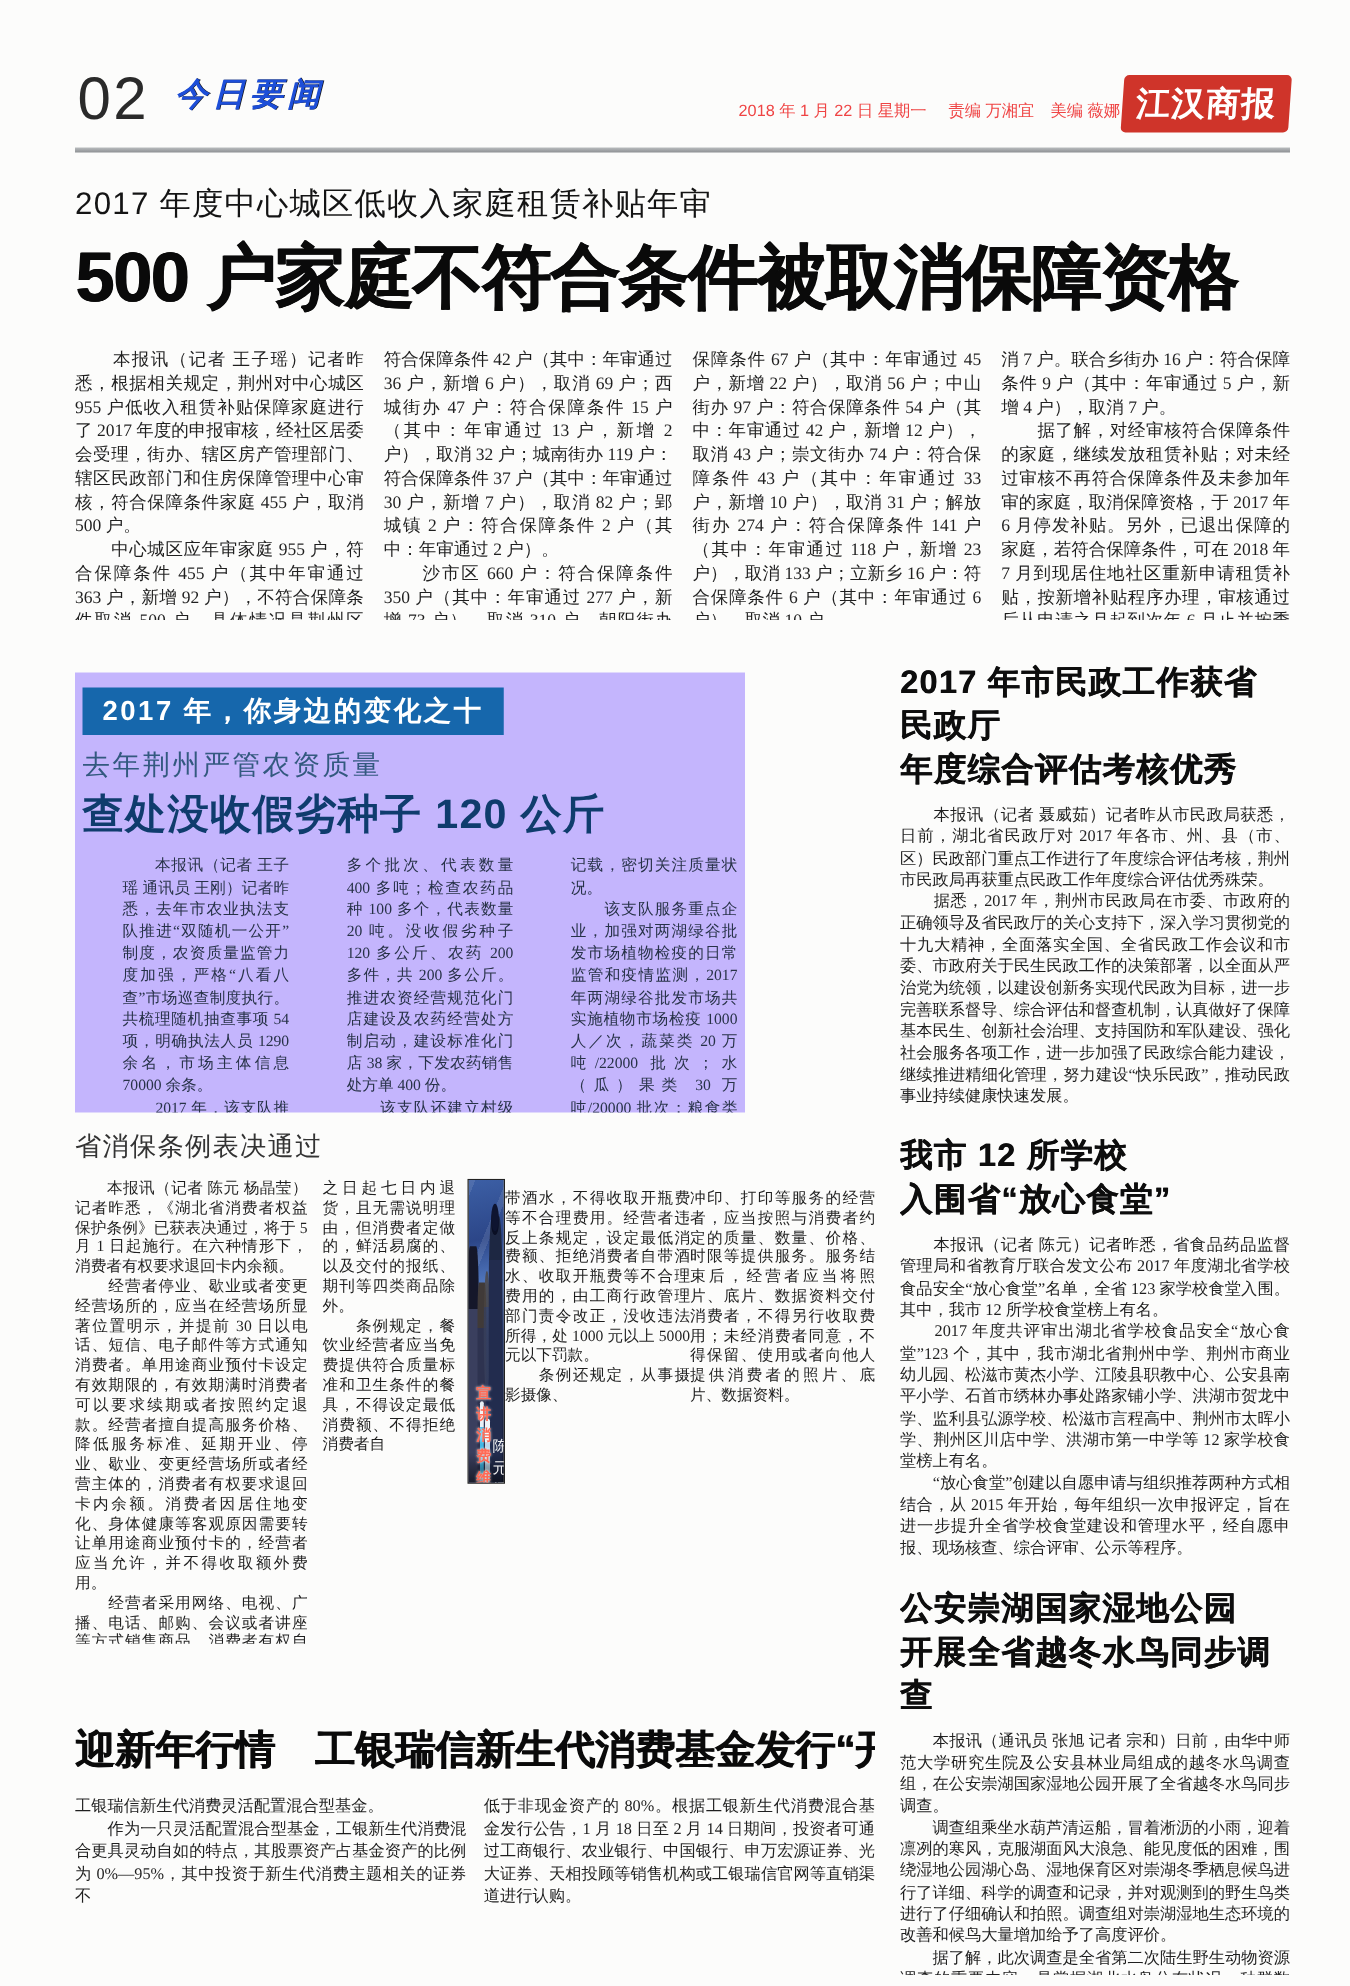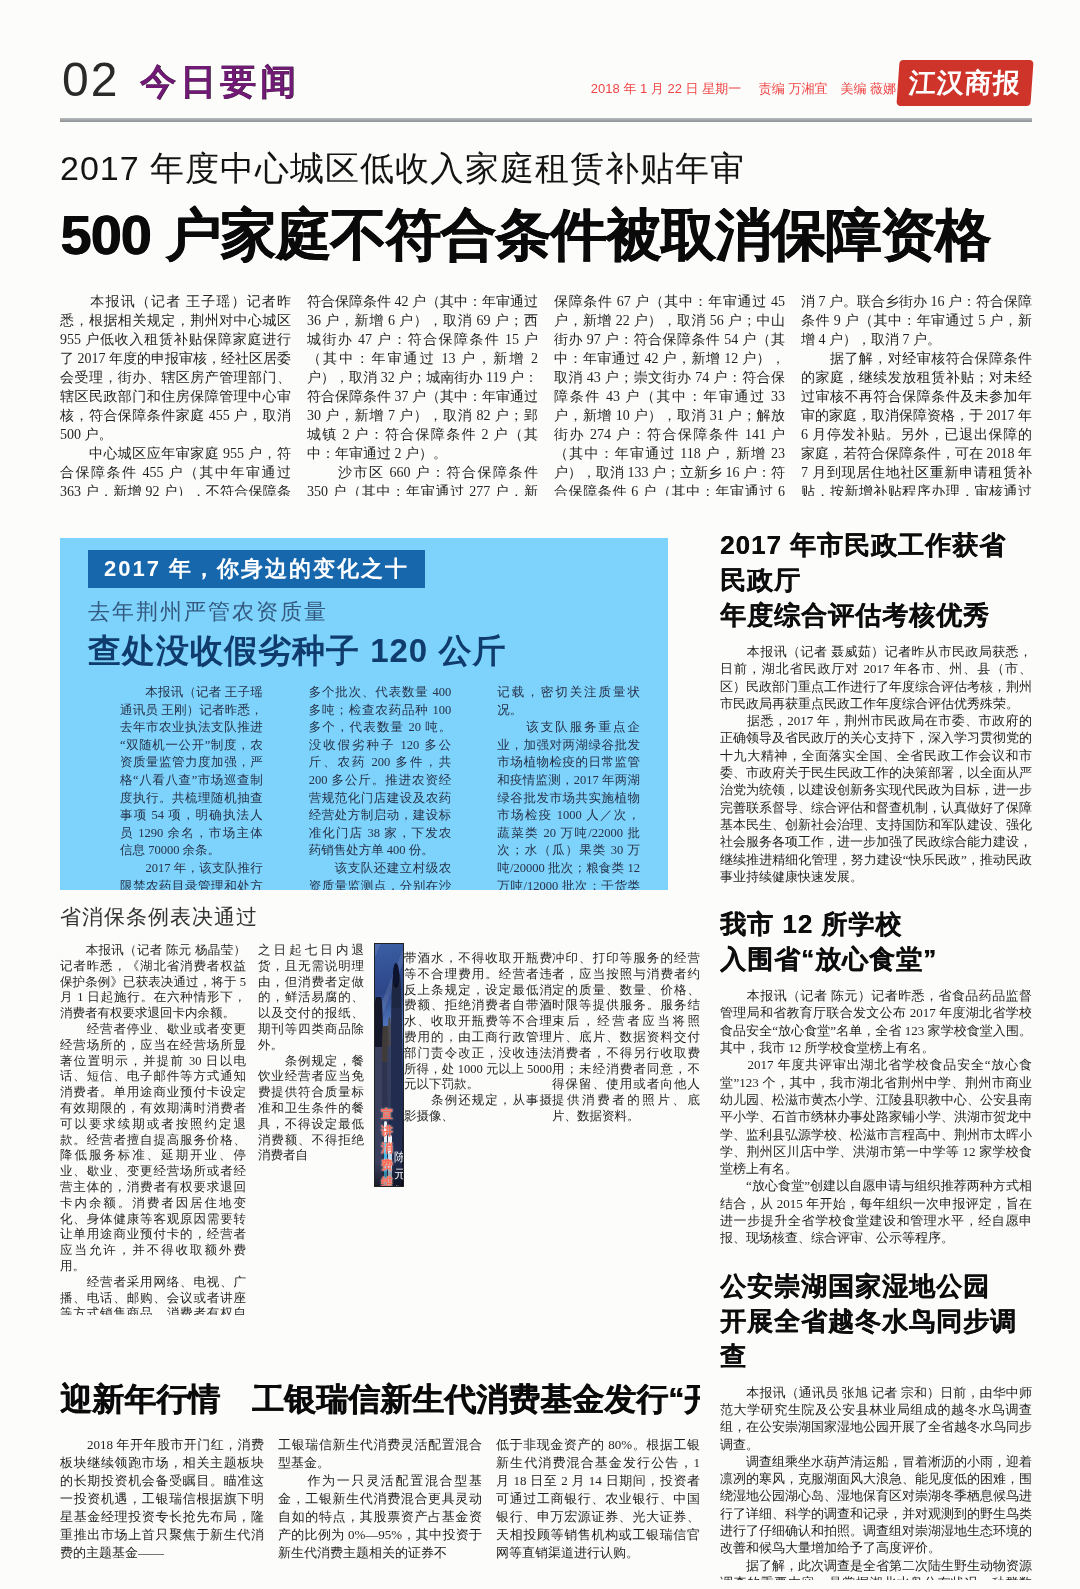--- a/index.html
+++ b/index.html
@@ -10,44 +10,44 @@
     font-family:"Liberation Serif","DejaVu Serif",serif;
   }
   .sans { font-family:"Liberation Sans","DejaVu Sans",sans-serif; }
   .just { text-align:justify; }
   .pre  { white-space:pre-line; }
 
   
   #hdr { position:absolute; left:60px; top:50px; width:972px; height:62px; }
   .pagenum { position:absolute; left:2px; top:2px; font-size:48px; font-weight:400;
              color:#2a2a2a; letter-spacing:2px; font-family:"Liberation Sans",sans-serif; }
-  .sectitle { position:absolute; left:80px; top:8px; font-size:36px; font-weight:900;
-              color:#701a75; letter-spacing:4px; font-family:"Liberation Sans",sans-serif;
-              text-shadow:.6px 0 #111; }
+  .sectitle { position:absolute; left:80px; top:8px; font-size:26px; font-weight:900;
+              color:#1d4ed8; letter-spacing:4px; font-family:"Liberation Sans",sans-serif;
+              text-shadow:.6px 0 #111;font-style:italic; }
   .dateline { position:absolute; right:136px; top:30px; font-size:13px; color:#ef4444;
               font-family:"Liberation Sans",sans-serif; white-space:nowrap; }
   .masthead { position:absolute; right:0; top:10px; width:134px; height:46px;
               background:#cf342a; border-radius:4px; color:#fff; display:flex;
               align-items:center; justify-content:center; font-size:27px; font-weight:900;
               font-family:"Liberation Sans",sans-serif; transform:skewX(-4deg);
               letter-spacing:1px; }
   .hrule { position:absolute; left:60px; top:118px; width:972px; height:4px;
            background:linear-gradient(#b9bcbe,#8d9093); }
 
   
   #lead { position:absolute; left:60px; top:146px; width:972px; height:350px; overflow:hidden; }
-  #lead .kicker { font-size:34px; color:#141414; letter-spacing:1px; font-weight:500; }
+  #lead .kicker { font-size:25px; color:#141414; letter-spacing:1px; font-weight:500; }
   #lead .headline { margin-top:6px; font-size:56px; font-weight:900; color:#0a0a0a;
                     letter-spacing:-1px; text-shadow:1px 0 #0a0a0a, .5px 0 #0a0a0a; white-space:nowrap; }
   #lead .cols { display:flex; gap:16px; margin-top:18px; height:232px; overflow:hidden; }
   #lead .col { flex:1; font-size:14px; line-height:19px; }
 
   
-  #seed { position:absolute; left:60px; top:538px; width:608px; height:352px;
-          background:#7dd3fc; padding:12px 28px; overflow:hidden; }
+  #seed { position:absolute; left:60px; top:538px; width:536px; height:352px;
+          background:#c4b5fd; padding:12px 6px; overflow:hidden; }
   #seed .badge { display:inline-block; background:#1667ac; color:#fff; font-weight:700;
                  font-size:22px; padding:4px 16px; letter-spacing:2px; }
   #seed .kicker { margin-top:9px; font-size:22px; color:#33597f; letter-spacing:2px; }
   #seed .headline { margin-top:2px; font-size:33px; font-weight:700; color:#0f3c6d;
                     letter-spacing:1px; }
   #seed .cols { display:flex; gap:14px; margin-top:10px; height:216px; overflow:hidden; }
   #seed .col { flex:1; font-size:12.5px; line-height:17.6px; color:#273248;margin-left:32px; }
 
   
   #consumer { position:absolute; left:60px; top:903px; width:640px; height:458px; overflow:hidden; }
@@ -183,21 +183,20 @@
 　　条例还规定，从事摄影摄像、</div>
           <div class="cbody just pre">冲印、打印等服务的经营者，应当按照与消费者约定的质量、数量、价格、时限等提供服务。服务结束后，经营者应当将照片、底片、数据资料交付消费者，不得另行收取费用；未经消费者同意，不得保留、使用或者向他人提供消费者的照片、底片、数据资料。</div>
         </div>
       </div>
     </div>
   </section>
 
   <section id="fund">
     <div class="headline sans">迎新年行情　工银瑞信新生代消费基金发行“开门红”</div>
     <div class="cols">
-      <div class="col just pre">　　2018 年开年股市开门红，消费板块继续领跑市场，相关主题板块的长期投资机会备受瞩目。瞄准这一投资机遇，工银瑞信根据旗下明星基金经理投资专长抢先布局，隆重推出市场上首只聚焦于新生代消费的主题基金——</div>
       <div class="col just pre">工银瑞信新生代消费灵活配置混合型基金。
 　　作为一只灵活配置混合型基金，工银新生代消费混合更具灵动自如的特点，其股票资产占基金资产的比例为 0%—95%，其中投资于新生代消费主题相关的证券不</div>
       <div class="col just pre">低于非现金资产的 80%。根据工银新生代消费混合基金发行公告，1 月 18 日至 2 月 14 日期间，投资者可通过工商银行、农业银行、中国银行、申万宏源证券、光大证券、天相投顾等销售机构或工银瑞信官网等直销渠道进行认购。</div>
     </div>
   </section>
 
   <aside id="sidebar">
     <article class="sb-art">
       <div class="sb-h pre">2017 年市民政工作获省民政厅
 年度综合评估考核优秀</div>

